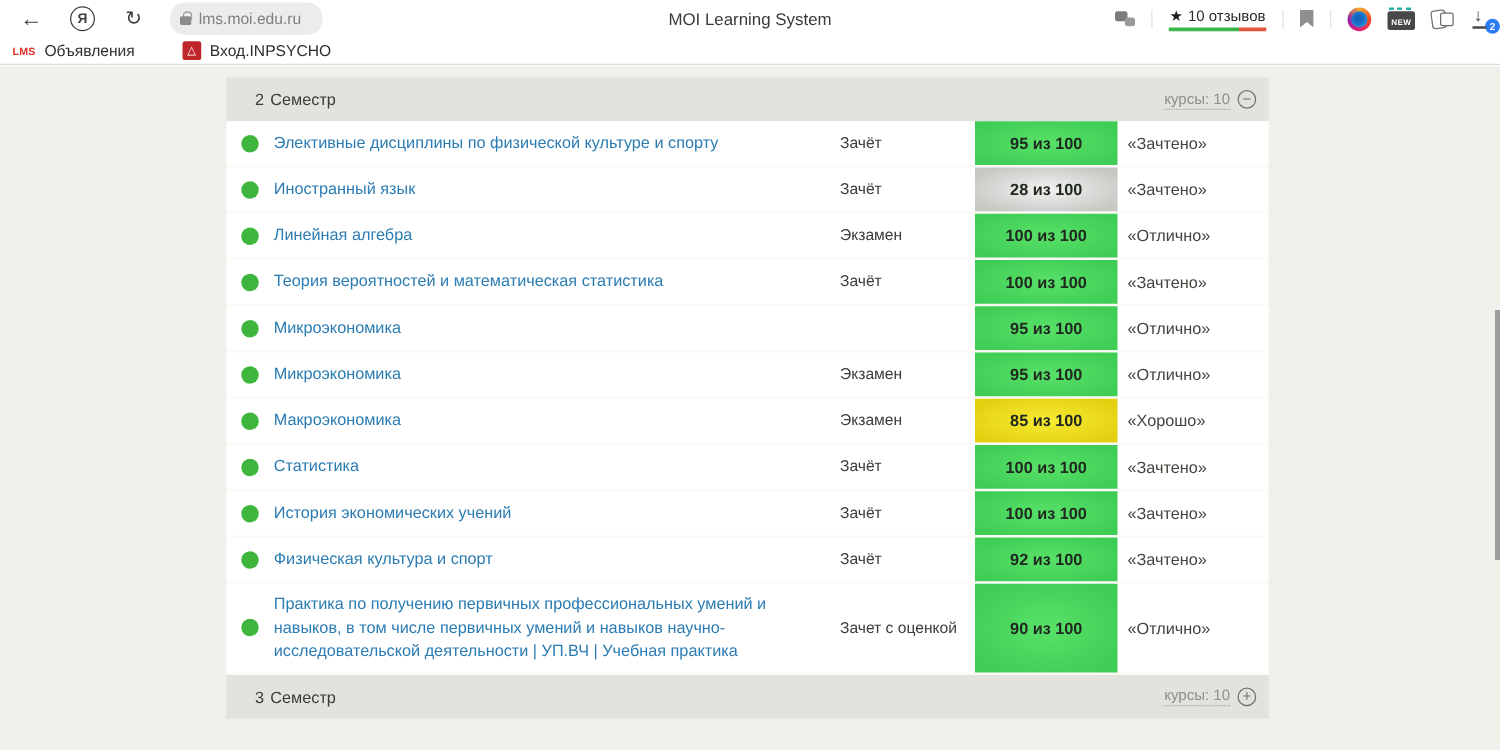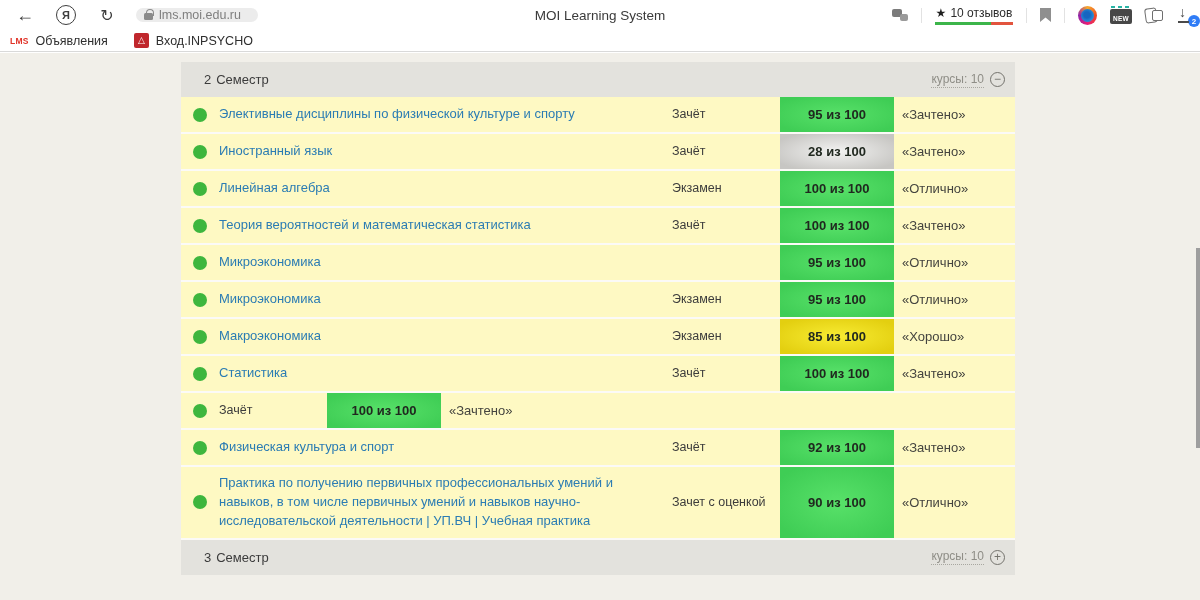--- a/index.html
+++ b/index.html
@@ -9,21 +9,21 @@
 
   
   .toolbar { position:relative; height:30px; background:#fff; display:flex; align-items:center; }
   .nav-left { display:flex; align-items:center; gap:0; }
   .tbtn { width:34px; text-align:center; color:#3e3e3e; font-size:16px; cursor:pointer; }
   .back-btn { font-size:18px; margin-left:8px; }
   .ya-btn { width:20px; height:20px; border:1.6px solid #3e3e3e; border-radius:50%;
             display:flex; align-items:center; justify-content:center;
             font-size:11px; font-weight:700; color:#3e3e3e; margin:0 14px 0 14px; }
   .reload-btn { font-size:16px; margin-right:12px; }
-  .addr-pill { height:14px; background:#ececec; border-radius:12px; display:flex;
+  .addr-pill { height:26px; background:#ececec; border-radius:12px; display:flex;
                align-items:center; padding:0 12px 0 8px; gap:6px; min-width:122px; }
   .lock-icon { position:relative; width:9px; height:7px; background:#8b8b8b; border-radius:1.5px; margin-top:3px; }
   .lock-icon::before { content:""; position:absolute; left:1.5px; top:-4px; width:6px; height:6px;
                        border:1.5px solid #8b8b8b; border-bottom:none; border-radius:4px 4px 0 0; }
   .addr-text { font-size:12.5px; color:#7e7e7e; }
   .tab-title { position:absolute; left:0; right:0; text-align:center; font-size:13.5px; color:#3a3a3a; pointer-events:none; }
   .nav-right { position:absolute; right:6px; top:0; height:30px; display:flex; align-items:center; gap:13px; }
   .vsep { width:1px; height:15px; background:#e2e2e2; }
 
   .chat-icon { position:relative; width:16px; height:12px; }
@@ -57,42 +57,42 @@
                               border:1.6px solid #6f6f6f; border-radius:2px; background:#fff; }
 
   .download-wrap { position:relative; width:18px; height:18px; }
   .download-arrow { position:absolute; left:3px; top:-2px; font-size:14px; color:#4a4a4a; font-weight:700; }
   .download-wrap::after { content:""; position:absolute; left:2px; bottom:1px; width:11px; height:2px; background:#4a4a4a; }
   .dl-badge { position:absolute; right:-6px; bottom:-3px; width:12px; height:12px; border-radius:50%;
               background:var(--badge-blue); color:#fff; font-size:8px; font-weight:700;
               display:flex; align-items:center; justify-content:center; }
 
   .bookmarks-bar { height:22px; background:#fff; border-bottom:1px solid #d9d9d9;
-                   display:flex; align-items:center; gap:26px; padding-left:10px; }
+                   display:flex; align-items:center; gap:38px; padding-left:10px; }
   .bm-item { display:flex; align-items:center; gap:7px; cursor:pointer; }
   .bm-label { font-size:12.5px; color:#2e2e2e; }
   .favicon-lms { font-size:8.5px; font-weight:700; color:#e03227; letter-spacing:.2px; }
   .favicon-emblem { width:15px; height:15px; background:#c0272d; border-radius:2px;
                     display:flex; align-items:center; justify-content:center;
                     color:#fff; font-size:9px; line-height:1; }
 
   
   .page { position:absolute; top:53px; left:0; width:1200px; height:547px; background:#f1efe9; }
   .content { position:absolute; left:181px; top:9px; width:834px; }
 
   .sem-bar { height:35px; background:#e3e2dd; display:flex; align-items:center; padding:0 10px 0 23px; }
   .sem-num { font-size:13px; color:#3b3b3b; }
   .sem-label { font-size:13px; color:#3b3b3b; margin-left:5px; }
   .sem-right { margin-left:auto; display:flex; align-items:center; gap:6px;justify-content:flex-end; }
   .courses-count { font-size:12px; color:#8f8e87; border-bottom:1px dotted #a8a7a0; padding-bottom:1px; cursor:pointer; }
   .toggle-icon { width:15px; height:15px; border:1.4px solid #74736d; border-radius:50%;
                  display:flex; align-items:center; justify-content:center;
                  font-size:12px; line-height:1; color:#74736d; cursor:pointer; padding-bottom:1px; }
 
-  .course-row { display:flex; align-items:center; min-height:37px; background:#fef9c3;
+  .course-row { display:flex; align-items:center; min-height:37px; background:#ffffff;
                 border-bottom:2px solid #fbfaf7; }
   .dot-cell { width:38px; display:flex; justify-content:center; flex:none; }
   .dot { width:14px; height:14px; border-radius:50%; background:var(--dot-green); }
   .course-title { flex:1; font-size:13px; line-height:1.45; color:var(--link-color);
                   text-decoration:none; padding:7px 14px 7px 0; cursor:pointer; }
   .exam-cell { width:108px; flex:none; font-size:12.5px; color:#3c3c3c; line-height:1.35; padding-right:6px; }
   .score-cell { width:114px; flex:none; align-self:stretch; display:flex; align-items:center;
                 justify-content:center; font-size:13px; font-weight:600; color:#20281f; }
   .grade-cell { width:121px; flex:none; font-size:13px; color:#44443f; padding-left:8px; }
 
@@ -237,20 +237,21 @@
     <a class="course-title">Статистика</a>
     <div class="exam-cell">Зачёт</div>
     <div class="score-cell" style="background: radial-gradient(rgb(88, 225, 105) 0%, rgb(63, 205, 85) 85%);">100 из 100</div>
     <div class="grade-cell">«Зачтено»</div>
   </div>
 
   <div class="course-row">
     <div class="dot-cell">
       <span class="dot"></span>
     </div>
+    <a class="course-title">История экономических учений</a>
     <div class="exam-cell">Зачёт</div>
     <div class="score-cell" style="background: radial-gradient(rgb(88, 225, 105) 0%, rgb(63, 205, 85) 85%);">100 из 100</div>
     <div class="grade-cell">«Зачтено»</div>
   </div>
 
   <div class="course-row">
     <div class="dot-cell">
       <span class="dot"></span>
     </div>
     <a class="course-title">Физическая культура и спорт</a>

